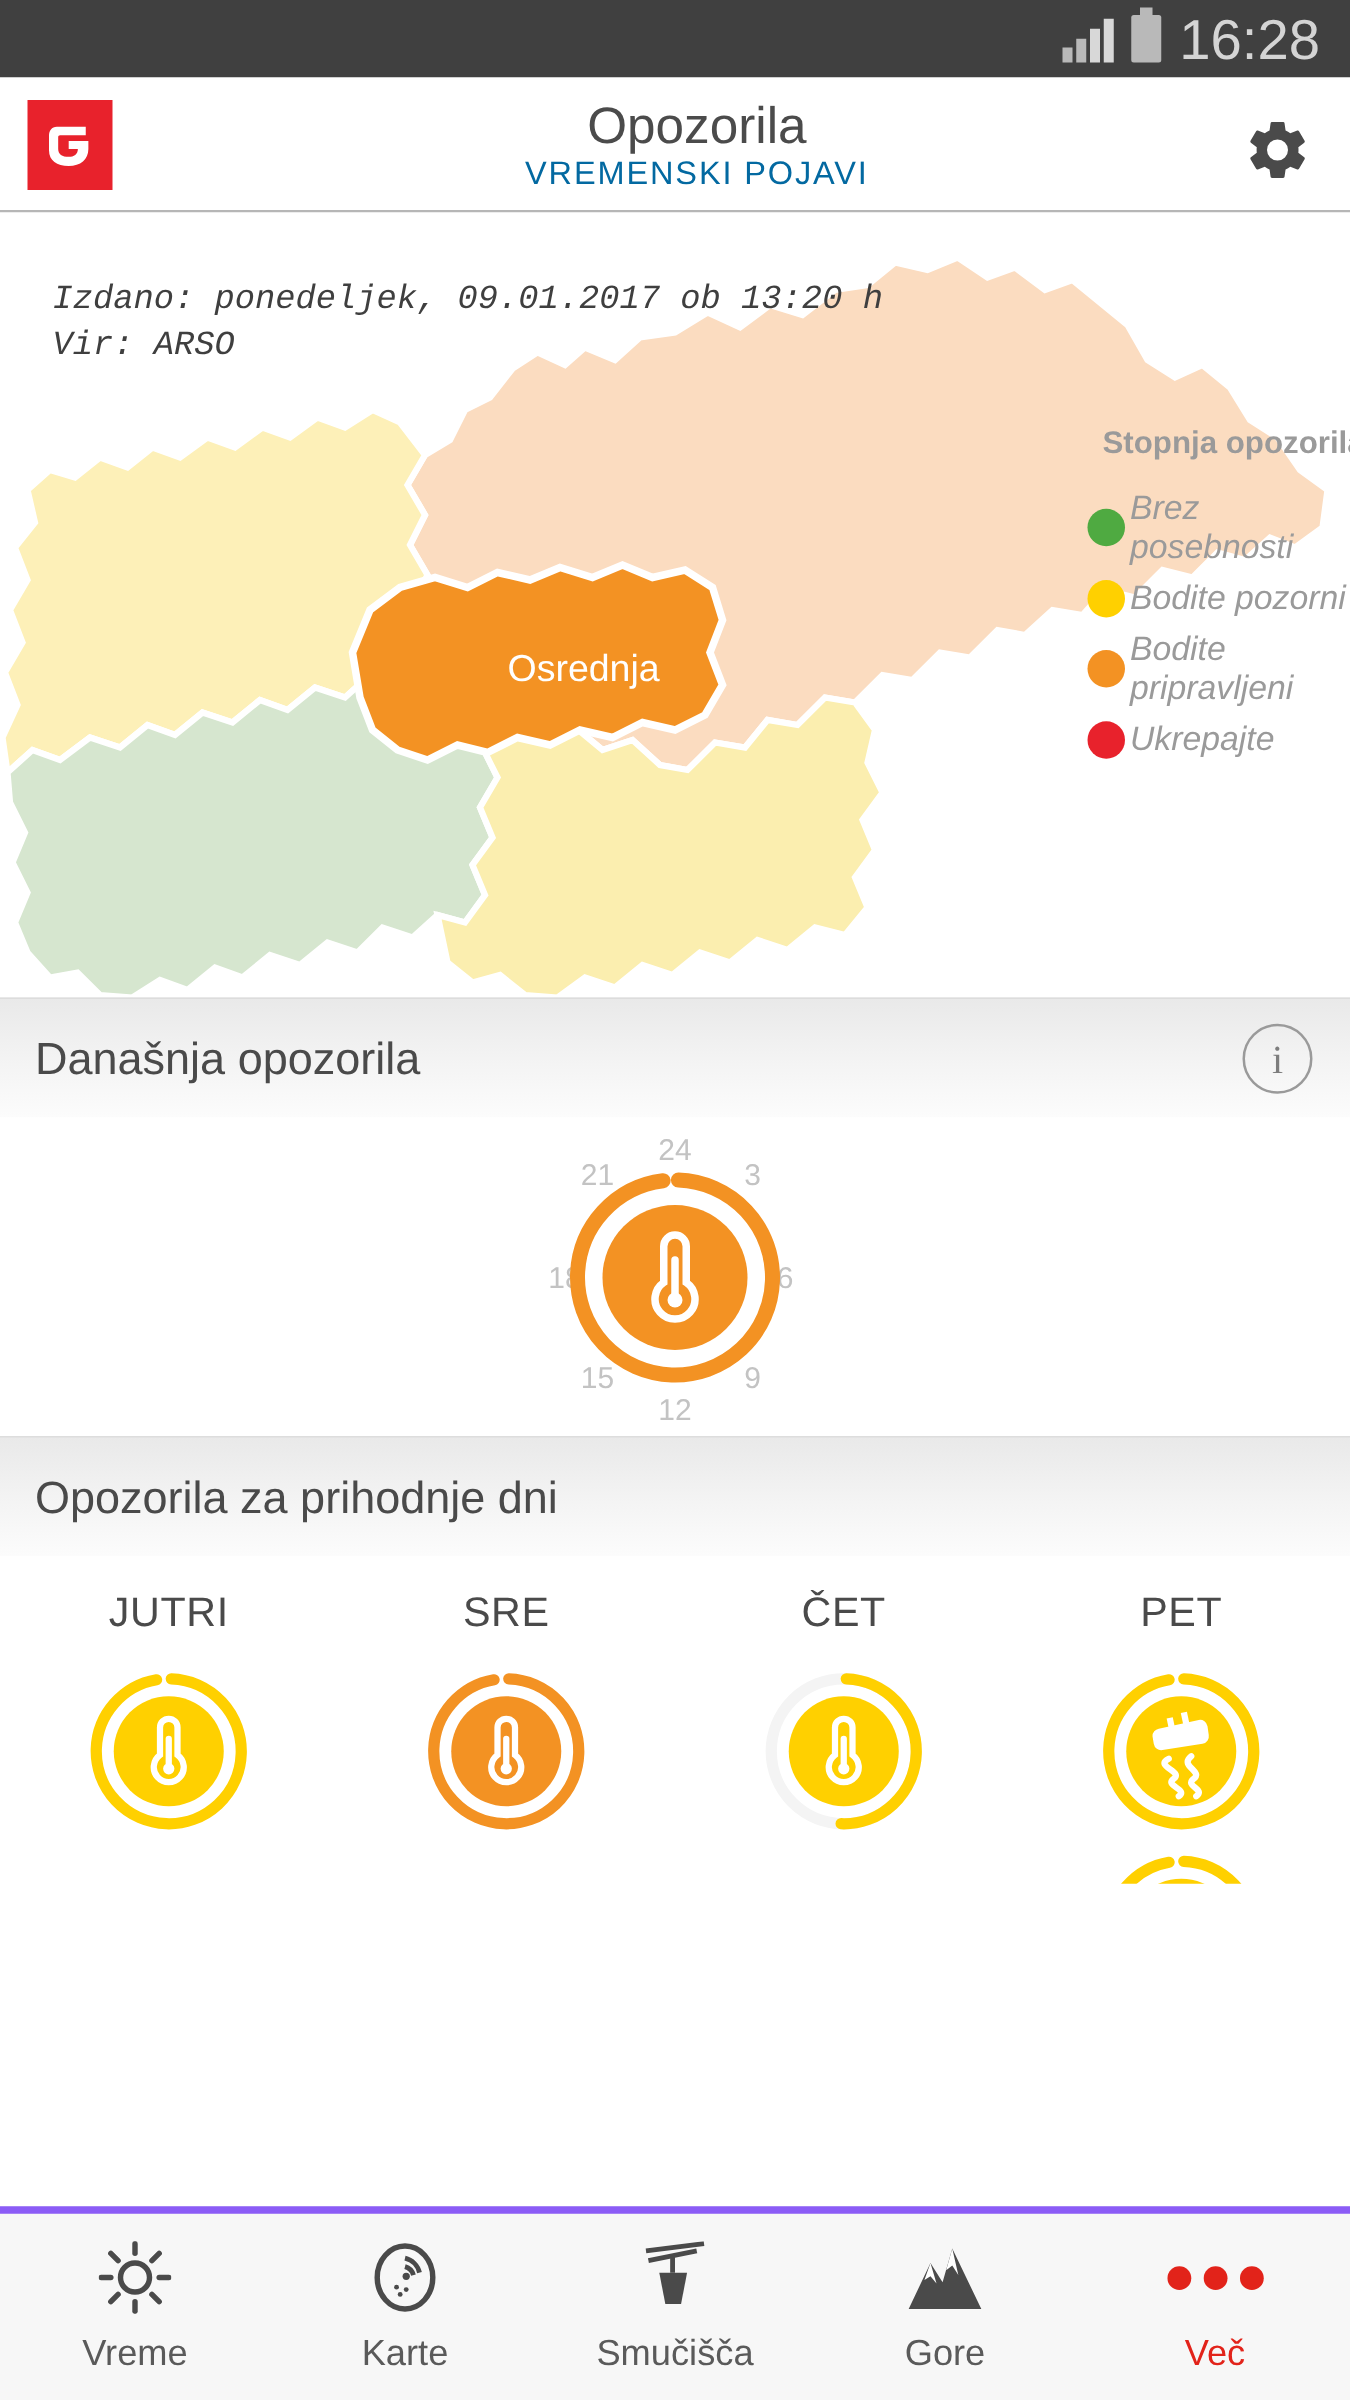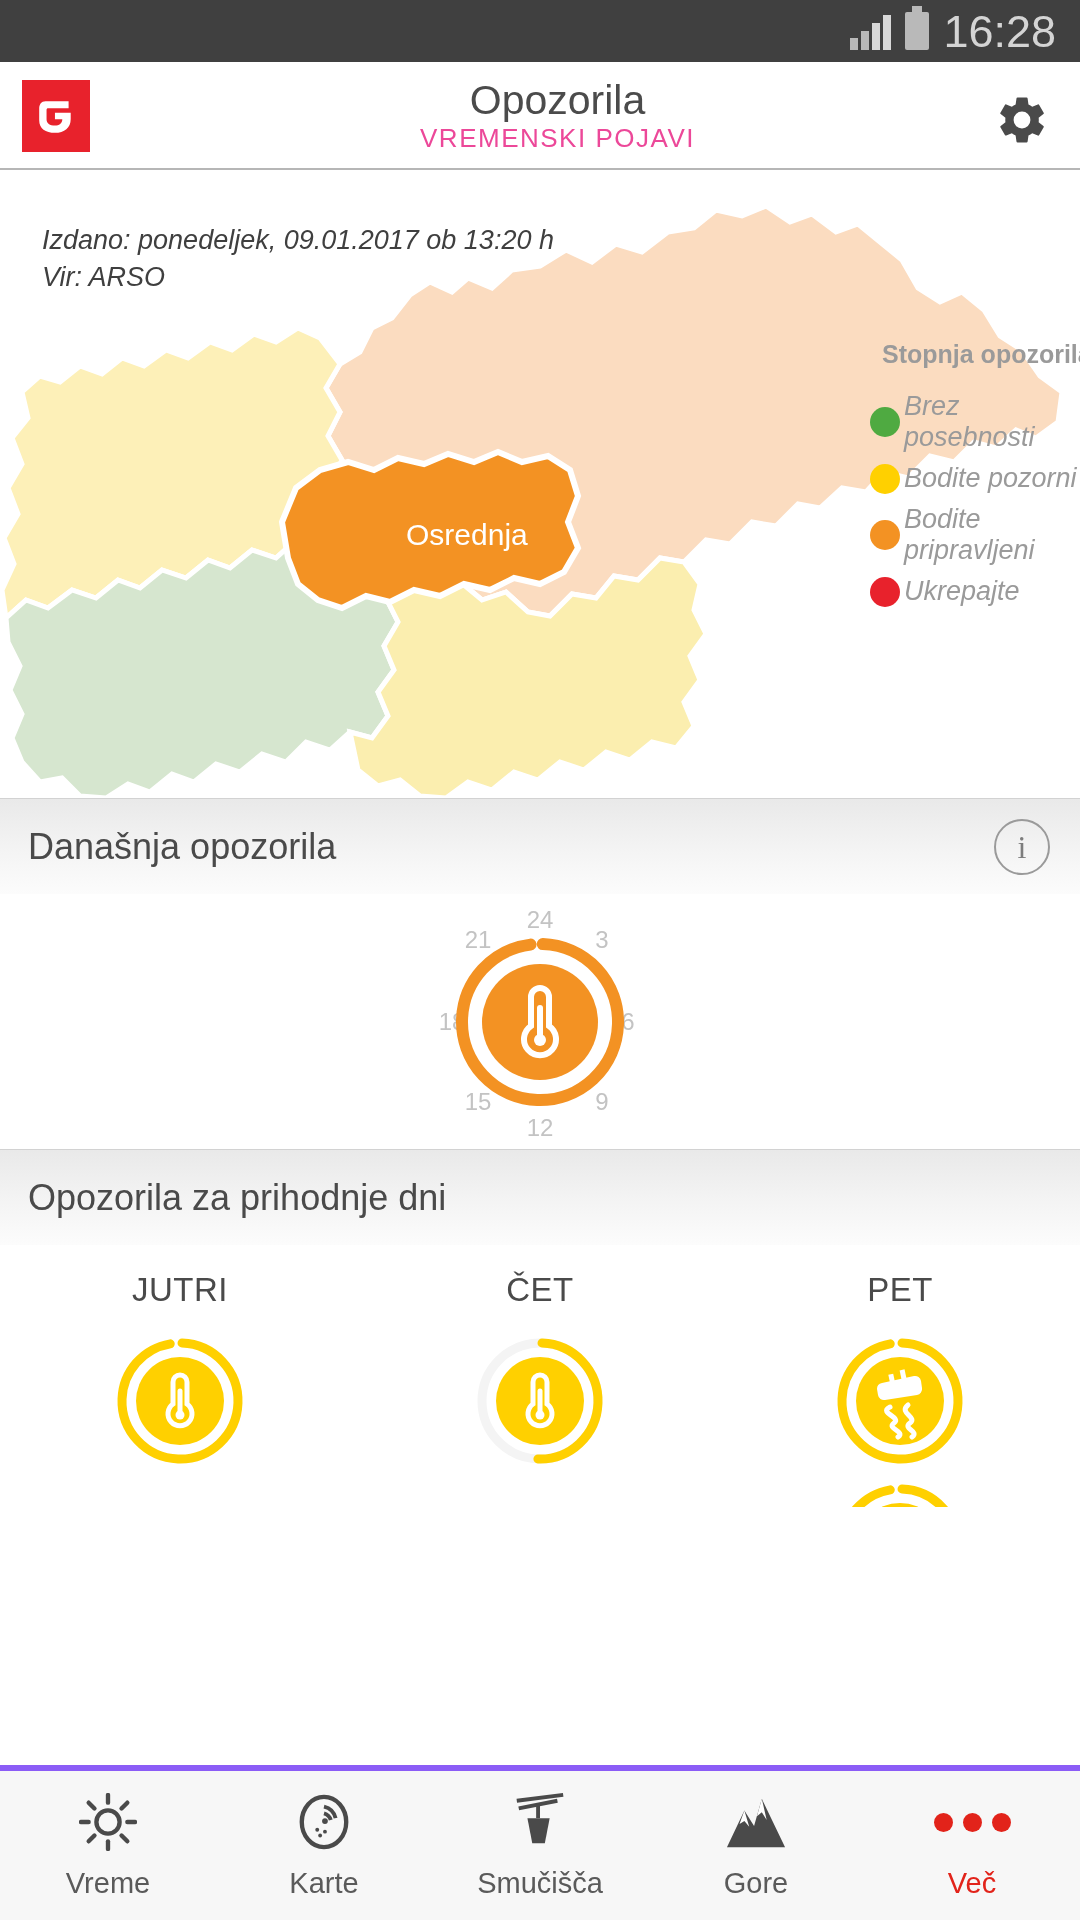--- a/index.html
+++ b/index.html
@@ -34,28 +34,28 @@
     display:flex; align-items:center;padding-left:35px;
   }
   .logo{
     position:absolute; left:22px; top:18px;
     width:68px; height:72px; background:#e8222c;
     display:flex; align-items:center; justify-content:center;
   }
   .logo svg{ width:42px; height:42px; }
   .titles{ width:100%; text-align:center; }
   .titles .t1{ font-size:41px; color:#4b4b4b; line-height:46px; font-weight:400; }
-  .titles .t2{ font-size:26px; color:#ec4899; letter-spacing:1.5px; line-height:30px; }
+  .titles .t2{ font-size:26px; color:#0369a1; letter-spacing:1.5px; line-height:30px; }
   .gear{ position:absolute; right:30px; top:30px; width:56px; height:56px; }
 
   
   .mappanel{ position:relative; height:628px; background:#fff; overflow:hidden; }
   .issued{
     position:absolute; left:42px; top:52px; z-index:5;
-    font-style:italic; font-size:27px; color:#3f3f3f; line-height:37px;
+    font-style:italic; font-size:27px; color:#3f3f3f; line-height:37px;font-family:Liberation Mono, monospace;
   }
   .mapsvg{ position:absolute; left:0; top:0; width:1080px; height:628px; }
 
   .legend{ position:absolute; right:0px; top:170px; width:210px; z-index:6;}
   .legend-title{
     font-size:25px; font-weight:bold; color:#9a9a9a;
     white-space:nowrap; margin-bottom:22px; margin-left:12px;
   }
   .legend-row{ display:flex; align-items:center; gap:4px; margin-bottom:10px; }
   .legend-dot{ width:30px; height:30px; border-radius:50%; flex:0 0 30px; }
@@ -225,20 +225,34 @@
           <circle r="44" fill="#ffd000"></circle>
           <g fill="none" stroke="#ffffff" stroke-width="5" stroke-linecap="round">
             <path d="M0,-26 a7,7 0 0 1 7,7 V3 a12,12 0 1 1 -14,0 V-19 a7,7 0 0 1 7,-7 z"></path>
             <line x1="0" y1="-10" x2="0" y2="11"></line>
           </g>
           <circle cy="14" r="4.5" fill="#ffffff"></circle>
         </g>
       </svg>
     </div>
 
+    <div class="day">
+      <div class="dayname">SRE</div>
+      <svg class="dayicon" viewBox="0 0 140 140">
+        <g transform="translate(70,70)">
+          <circle r="58" fill="none" stroke="#f39223" stroke-width="9" stroke-linecap="round" stroke-dasharray="352 13" transform="rotate(-88)"></circle>
+          <circle r="44" fill="#f39223"></circle>
+          <g fill="none" stroke="#ffffff" stroke-width="5" stroke-linecap="round">
+            <path d="M0,-26 a7,7 0 0 1 7,7 V3 a12,12 0 1 1 -14,0 V-19 a7,7 0 0 1 7,-7 z"></path>
+            <line x1="0" y1="-10" x2="0" y2="11"></line>
+          </g>
+          <circle cy="14" r="4.5" fill="#ffffff"></circle>
+        </g>
+      </svg>
+    </div>
 
     <div class="day">
       <div class="dayname">ČET</div>
       <svg class="dayicon" viewBox="0 0 140 140">
         <g transform="translate(70,70)">
           <circle r="58" fill="none" stroke="#f4f4f4" stroke-width="9"></circle>
           <circle r="58" fill="none" stroke="#ffd000" stroke-width="9" stroke-linecap="round" stroke-dasharray="182 183" transform="rotate(-88)"></circle>
           <circle r="44" fill="#ffd000"></circle>
           <g fill="none" stroke="#ffffff" stroke-width="5" stroke-linecap="round">
             <path d="M0,-26 a7,7 0 0 1 7,7 V3 a12,12 0 1 1 -14,0 V-19 a7,7 0 0 1 7,-7 z"></path>

